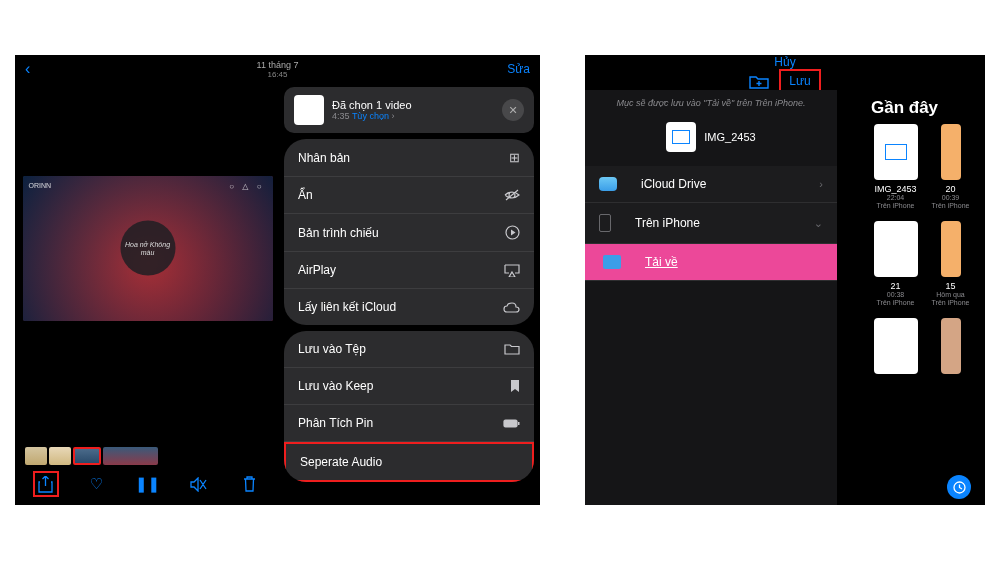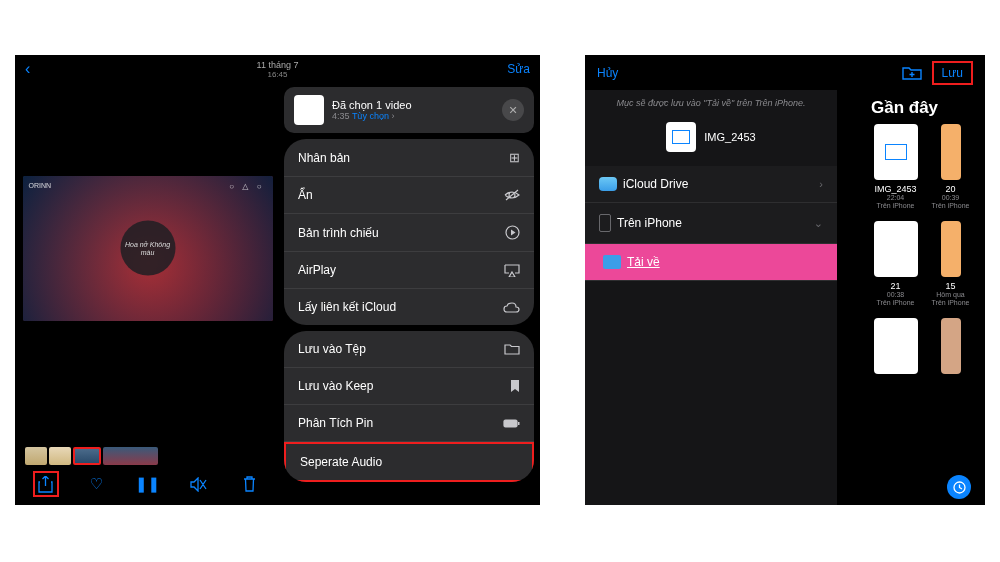--- a/index.html
+++ b/index.html
@@ -45,34 +45,34 @@
     .menu-close { width: 22px; height: 22px; background: #48484a; border-radius: 50%; display: flex; align-items: center; justify-content: center; color: #aeaeae; font-size: 11px; }
     
     .menu-group { background: #2c2c2e; border-radius: 22px; overflow: hidden; margin-bottom: 6px; }
     .menu-item { display: flex; align-items: center; justify-content: space-between; padding: 11px 14px; color: #fff; font-size: 12px; border-bottom: 0.5px solid #3d3d3f; }
     .menu-item:last-child { border-bottom: none; }
     .menu-item.hl { border: 2px solid #ef1e1e; }
     .menu-item-icon { color: #c8c8cc; font-size: 13px; }
     .menu-more { color: #0a84ff; font-size: 12px; padding: 8px 14px; }
     
     
-    .rtopbar { height: 35px; display: flex; align-items: center; justify-content: space-between; padding: 0 12px; font-size: 12px; }
+    .rtopbar { height: 35px; display: flex; align-items: center; justify-content: space-between; padding: 0 12px; font-size: 12px; flex-direction: column; }
     .rtop-cancel { color: #0a84ff; }
     .rtop-right { display: flex; align-items: center; gap: 10px; }
     .rtop-folder { color: #0a84ff; font-size: 15px; }
     .rtop-save { color: #0a84ff; border: 2px solid #ef1e1e; padding: 3px 8px; font-weight: 500; }
     
     .left-col { position: absolute; left: 0; top: 35px; width: 252px; bottom: 0; background: #151517; }
     .save-hint { color: #8a8a8e; font-size: 9px; text-align: center; padding: 8px 10px; font-style: italic; }
     .save-file { display: flex; align-items: center; justify-content: center; gap: 8px; padding: 6px 0 14px; }
     .save-file-icon { width: 30px; height: 30px; background: #fff; border-radius: 4px; display: flex; align-items: center; justify-content: center; }
     .save-file-icon-inner { width: 18px; height: 14px; border: 1.5px solid #0a84ff; }
     .save-file-name { color: #fff; font-size: 11px; }
     
-    .loc-item { display: flex; align-items: center; padding: 11px 14px; gap: 6px; color: #fff; font-size: 12px; background: #1c1c1e; border-bottom: 0.5px solid #2e2e30; }
+    .loc-item { display: flex; align-items: center; padding: 11px 14px; gap: 24px; color: #fff; font-size: 12px; background: #1c1c1e; border-bottom: 0.5px solid #2e2e30; }
     .loc-item.sub { padding-left: 18px; background: #ec4899; text-decoration: underline; }
     .loc-chevron { margin-left: auto; color: #68686c; font-size: 11px; }
     .loc-icon-cloud { width: 18px; height: 14px; background: linear-gradient(#6cc8f5, #3b9ee8); border-radius: 4px; }
     .loc-icon-phone { width: 12px; height: 18px; border: 1.5px solid #68686c; border-radius: 2px; }
     .loc-icon-folder { width: 18px; height: 14px; background: #3b9ee8; border-radius: 2px; }
     
     .right-col { position: absolute; right: 0; top: 35px; width: 124px; bottom: 0; background: #000; padding: 8px 10px; }
     .recent-title { color: #fff; font-size: 17px; font-weight: 700; margin-bottom: 6px; }
     .search-bar { color: #8a8a8e; font-size: 10px; padding: 4px 0 10px; display: flex; align-items: center; gap: 4px; }
     

